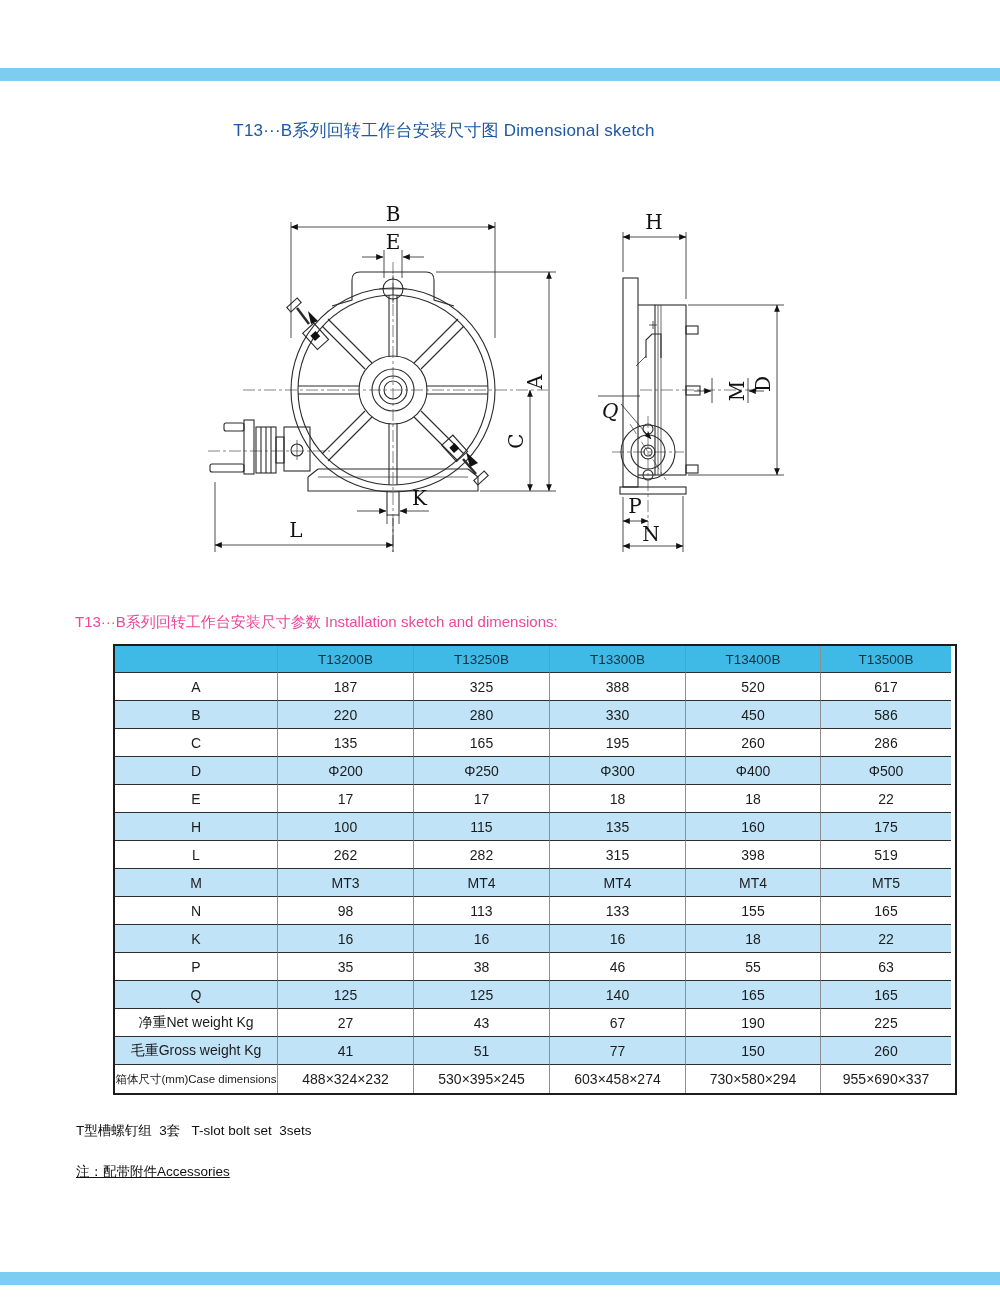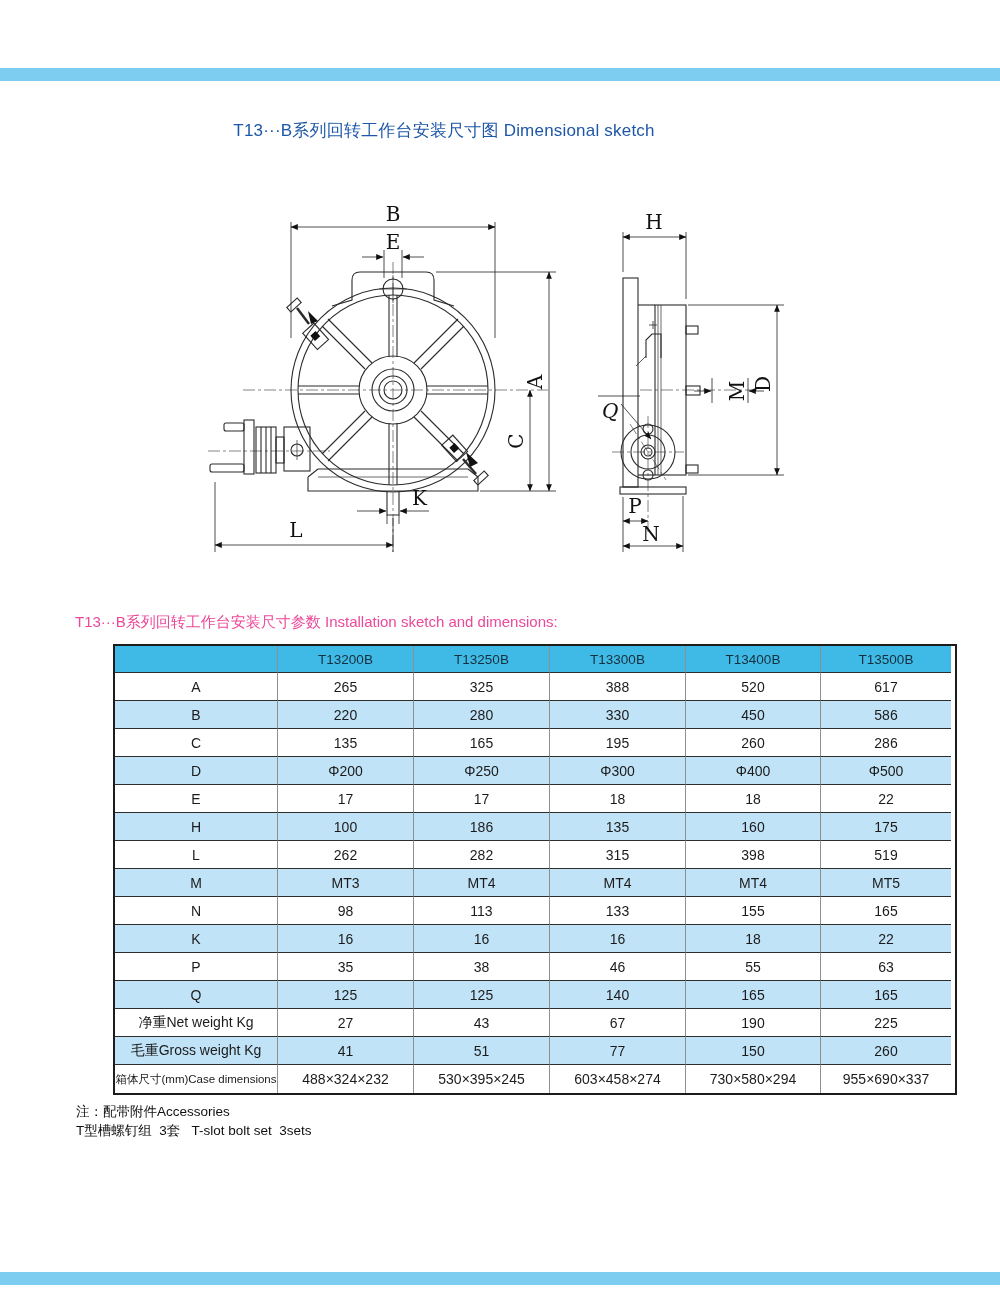--- a/index.html
+++ b/index.html
@@ -19,21 +19,21 @@
   .c{display:flex;align-items:center;justify-content:center;
      border-right:1px solid #8f8f8f;border-bottom:1px solid #2e2e2e;
      font-size:14px;color:#1b1b1b;overflow:hidden;white-space:nowrap;}
   .c.lc{border-right:none;}
   .c.lr{border-bottom:none;}
   .hdr{background:#3fbae7;font-size:13.5px;color:#15303c;}
   .alt{background:#c0e3f7;}
   .lab{font-size:14px;}
   .sm{font-size:11.5px;}
   .note{position:absolute;left:76px;font-size:13.5px;color:#111;white-space:pre;}
-  #note-1{top:1103px;}
+  #note-1{top:1163px;text-decoration:underline;}
   #note-2{top:1122px;text-align:center;}
 </style>
 </head>
 <body>
 
 <div class="accent-bar" id="bar-top"></div>
 
 <div id="doc-title">T13···B系列回转工作台安装尺寸图 Dimensional sketch</div>
 
 <svg id="sketch" width="1000" height="392" viewBox="0 190 1000 392" xmlns="http://www.w3.org/2000/svg">
@@ -215,21 +215,21 @@
 <div id="section-title">T13···B系列回转工作台安装尺寸参数 Installation sketch and dimensions:</div>
 
 <div id="table-grid">
     <div class="c hdr"></div>
     <div class="c hdr">T13200B</div>
     <div class="c hdr">T13250B</div>
     <div class="c hdr">T13300B</div>
     <div class="c hdr">T13400B</div>
     <div class="c hdr lc">T13500B</div>
     <div class="c lab">A</div>
-    <div class="c">265</div>
+    <div class="c">187</div>
     <div class="c">325</div>
     <div class="c">388</div>
     <div class="c">520</div>
     <div class="c lc">617</div>
     <div class="c lab alt">B</div>
     <div class="c alt">220</div>
     <div class="c alt">280</div>
     <div class="c alt">330</div>
     <div class="c alt">450</div>
     <div class="c alt lc">586</div>
@@ -246,21 +246,21 @@
     <div class="c alt">Φ400</div>
     <div class="c alt lc">Φ500</div>
     <div class="c lab">E</div>
     <div class="c">17</div>
     <div class="c">17</div>
     <div class="c">18</div>
     <div class="c">18</div>
     <div class="c lc">22</div>
     <div class="c lab alt">H</div>
     <div class="c alt">100</div>
-    <div class="c alt">186</div>
+    <div class="c alt">115</div>
     <div class="c alt">135</div>
     <div class="c alt">160</div>
     <div class="c alt lc">175</div>
     <div class="c lab">L</div>
     <div class="c">262</div>
     <div class="c">282</div>
     <div class="c">315</div>
     <div class="c">398</div>
     <div class="c lc">519</div>
     <div class="c lab alt">M</div>

